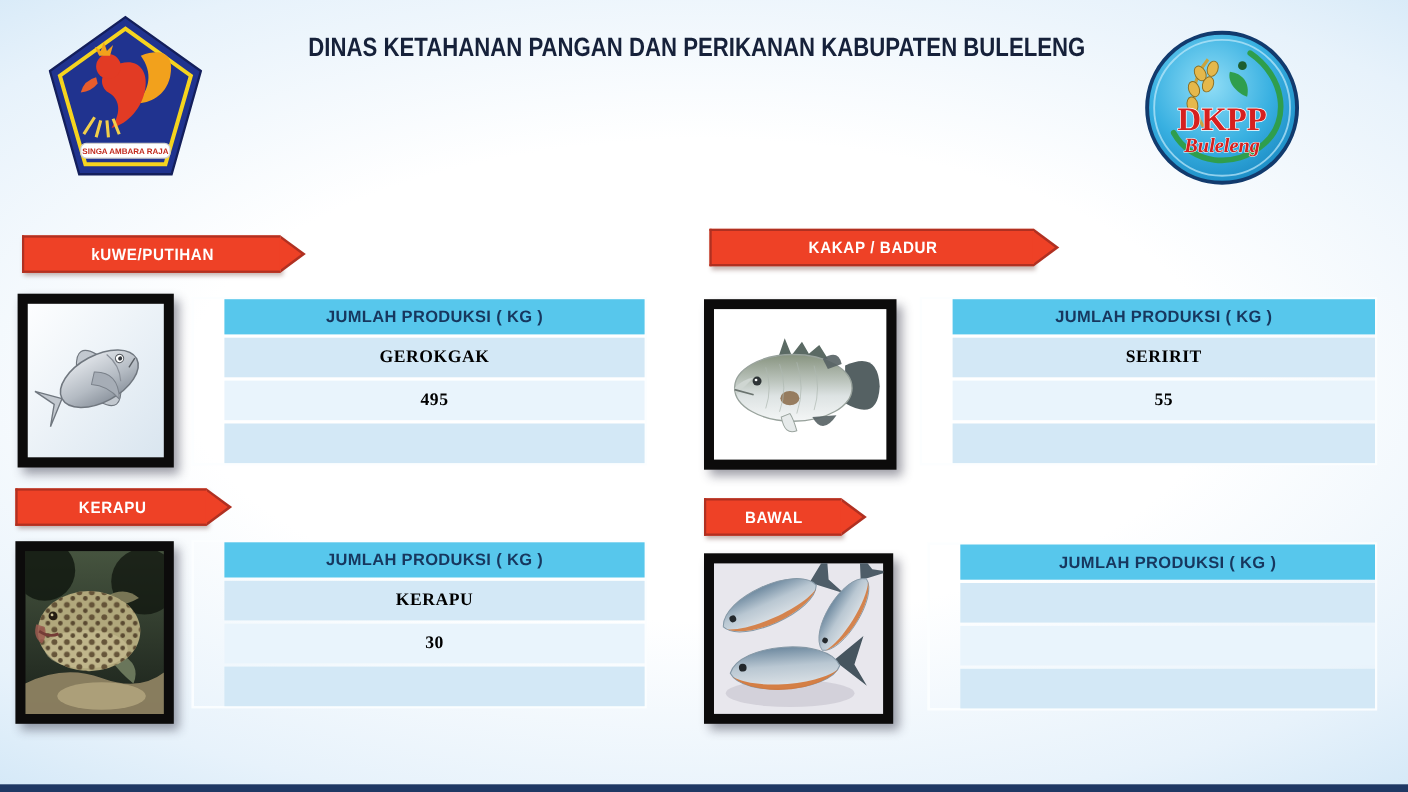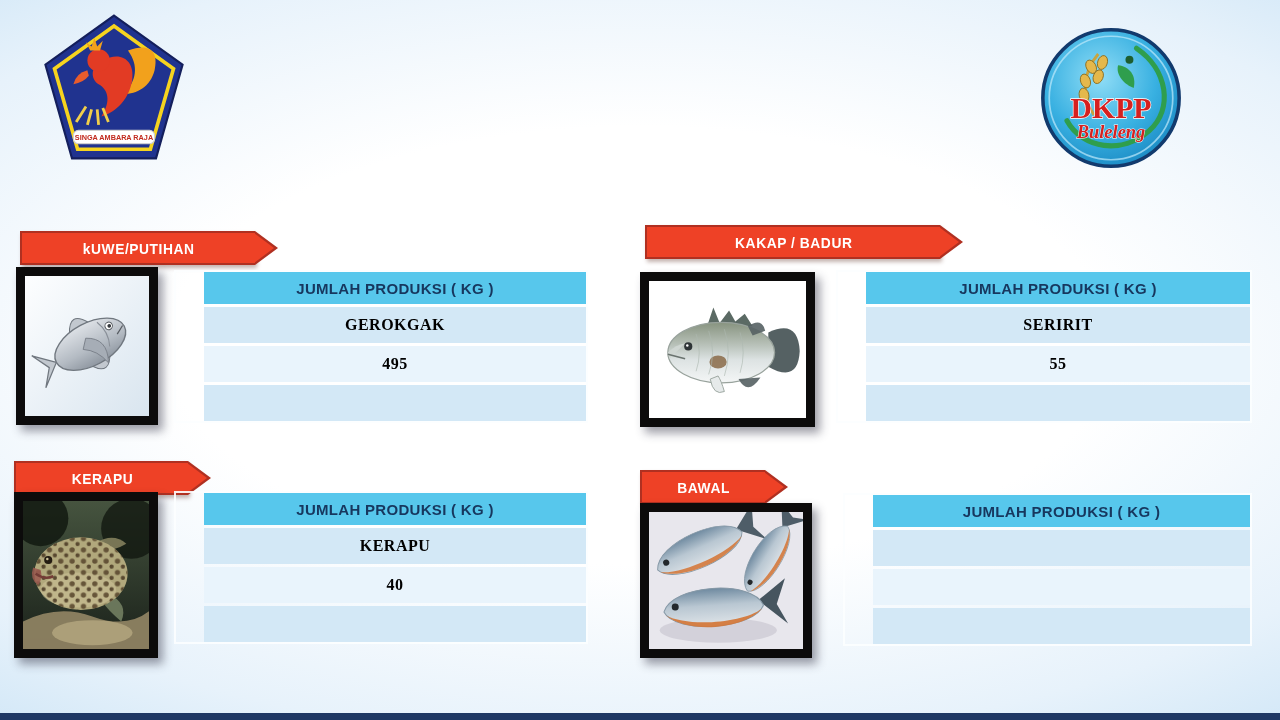--- a/index.html
+++ b/index.html
@@ -15,21 +15,20 @@
   .title-line2{font-size:23px;}
   .logo-left{position:absolute;left:44px;top:12px;width:140px;height:150px;}
   .logo-right{position:absolute;left:1040px;top:22px;width:142px;height:152px;}
   .logo-left svg,.logo-right svg{width:100%;height:100%;}
   
   .banner{
     position:absolute;height:30px;background:var(--banner-fill,#ee4126);
     border:2px solid var(--banner-border,#b03021);border-right:0;
     display:flex;align-items:center;justify-content:center;
     box-shadow:2px 3px 4px rgba(90,40,30,.35);
-    margin-top:17px;
   }
   .banner-label{color:var(--banner-text,#fff);font-size:15px;font-weight:bold;letter-spacing:.6px;white-space:nowrap;transform:scaleX(.92);}
   .banner-tip-border{position:absolute;right:-23px;top:-2px;width:0;height:0;
     border-top:17px solid transparent;border-bottom:17px solid transparent;border-left:23px solid var(--banner-border,#b03021);}
   .banner-tip-fill{position:absolute;right:-19px;top:0;width:0;height:0;
     border-top:15px solid transparent;border-bottom:15px solid transparent;border-left:20px solid var(--banner-fill,#ee4126);}
   
   .photo-frame{position:absolute;background:#0c0b0b;padding:9px;box-sizing:border-box;
     box-shadow:5px 6px 9px rgba(40,40,60,.45);}
   .photo-frame svg{display:block;width:100%;height:100%;}
@@ -58,20 +57,21 @@
       <circle cx="39" cy="33" r="8" fill="#e23b24"></circle>
       <path d="M33,26 l-3,-6 4,3 2,-6 2,6 4,-4 -2,7 Z" fill="#f2a11c"></path>
       <path d="M31,40 q-8,2 -10,10 q7,-1 11,-6 Z" fill="#e85c2c"></path>
       <path d="M30,66 l-7,11 M34,68 l-3,11 M38,68 l1,11 M42,67 l4,10" stroke="#f2cf4a" stroke-width="2" fill="none"></path>
       <rect x="21" y="83" width="58" height="9.5" rx="3.5" fill="#ffffff" stroke="#cfcfcf" stroke-width="0.8"></rect>
       <text x="50" y="90" text-anchor="middle" font-size="5.2" font-weight="bold" fill="#c22a1e" font-family="Liberation Sans, sans-serif">SINGA AMBARA RAJA</text>
     </svg>
   </div>
 
   <div class="title-block">
+    <div><span class="title-line title-line1">DINAS KETAHANAN PANGAN DAN PERIKANAN KABUPATEN BULELENG</span></div>
   </div>
 
   <div class="logo-right">
     <svg viewBox="0 0 100 100">
       <defs>
         <radialGradient id="dkppBg" cx="42%" cy="35%" r="75%">
           <stop offset="0%" stop-color="#90ddf6"></stop>
             <stop offset="55%" stop-color="#38b0e1"></stop>
             <stop offset="100%" stop-color="#1482bd"></stop>
         </radialGradient>
@@ -240,21 +240,21 @@
   <div class="ptable" style="left:838px;top:272px;width:384px">
     <div class="ptable-header">JUMLAH PRODUKSI ( KG )</div>
     <div class="ptable-row row-a">SERIRIT</div>
     <div class="ptable-row row-b">55</div>
     <div class="ptable-row row-a"></div>
   </div>
 
   <div class="ptable" style="left:176px;top:493px;width:382px">
     <div class="ptable-header">JUMLAH PRODUKSI ( KG )</div>
     <div class="ptable-row row-a">KERAPU</div>
-    <div class="ptable-row row-b">40</div>
+    <div class="ptable-row row-b">30</div>
     <div class="ptable-row row-a"></div>
   </div>
 
   <div class="ptable" style="left:845px;top:495px;width:377px">
     <div class="ptable-header">JUMLAH PRODUKSI ( KG )</div>
     <div class="ptable-row row-a"></div>
     <div class="ptable-row row-b"></div>
     <div class="ptable-row row-a"></div>
   </div>
 

